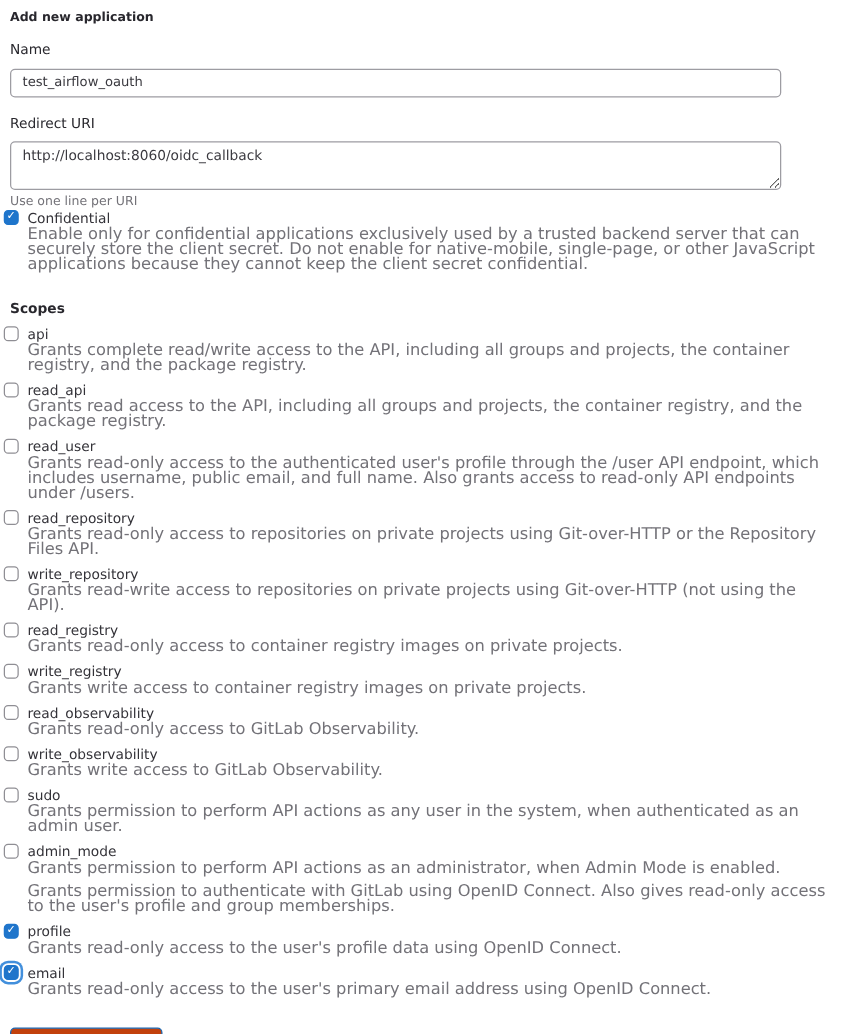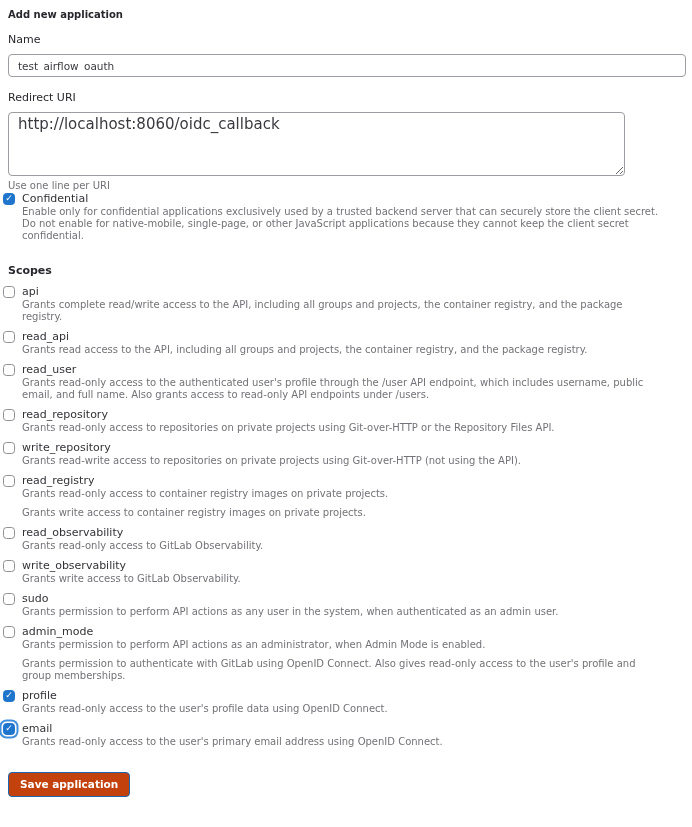--- a/index.html
+++ b/index.html
@@ -15,29 +15,29 @@
     font-size: 10px; font-weight: 700; line-height: 13px;
     margin: 0 0 12px 0; color: #28272d;
   }
   .field-label {
     display: block; font-size: 11px; font-weight: 400; line-height: 13px;
     color: #28272d; margin: 0 0 8px 0;
   }
   .mt-field { margin-top: 14px; }
 
   .text-input {
-    width: 678px; height: 23px; padding: 0 9px;
+    width: 617px; height: 23px; padding: 0 9px;
     border: 1px solid #9d9ca2; border-radius: 4px;
     font-family: inherit; font-size: 10.5px; color: #3a393f;
     outline: none; background: #fff;
   }
   .textarea {
-    display: block; width: 617px; height: 64px; padding: 5px 9px;
+    display: block; width: 617px; height: 39px; padding: 5px 9px;
     border: 1px solid #9d9ca2; border-radius: 4px;
-    font-family: inherit; font-size: 15px; color: #3a393f;
+    font-family: inherit; font-size: 11px; color: #3a393f;
     outline: none; resize: both; background: #fff; line-height: 12px;
   }
   .help-text {
     font-size: 10px; line-height: 12px; color: #737278; margin-top: 4px;
   }
 
   .check-section { margin-top: 13px; }
   .section-heading {
     font-size: 11px; font-weight: 700; line-height: 13px;
     color: #28272d; margin: 22px 0 8px 0;
@@ -57,21 +57,21 @@
     line-height: 1; transform: translateY(-0.5px);
   }
   .checkbox.focused {
     box-shadow: 0 0 0 1.5px #ffffff, 0 0 0 3.5px #428fdc;
   }
   .check-label {
     font-size: 11px; line-height: 13px; color: #333238; margin-left: 7px;
     cursor: pointer;
   }
   .check-desc {
-    font-size: 10px; line-height: 12px; color: #737278;
+    font-size: 13px; line-height: 12px; color: #737278;
     margin: 1px 0 0 14px; max-width: 641px;
   }
 
   .btn-primary {
     margin-top: 17px; display: inline-block;
     background: #c2410c; color: #ffffff; border: 1px solid #1a66b1;
     border-radius: 4px; padding: 5px 11px 6px 11px;
     font-family: inherit; font-size: 10.5px; font-weight: 700;
     line-height: 12px; cursor: pointer;
   }
@@ -142,20 +142,24 @@
 
   <div class="check-block">
     <div class="check-row">
       <span class="checkbox" role="checkbox" aria-checked="false"></span>
       <span class="check-label">read_registry</span>
     </div>
     <div class="check-desc">Grants read-only access to container registry images on private projects.</div>
   </div>
 
   <div class="check-block">
+    <div class="check-row">
+      <span class="checkbox" role="checkbox" aria-checked="false"></span>
+      <span class="check-label">write_registry</span>
+    </div>
     <div class="check-desc">Grants write access to container registry images on private projects.</div>
   </div>
 
   <div class="check-block">
     <div class="check-row">
       <span class="checkbox" role="checkbox" aria-checked="false"></span>
       <span class="check-label">read_observability</span>
     </div>
     <div class="check-desc">Grants read-only access to GitLab Observability.</div>
   </div>

